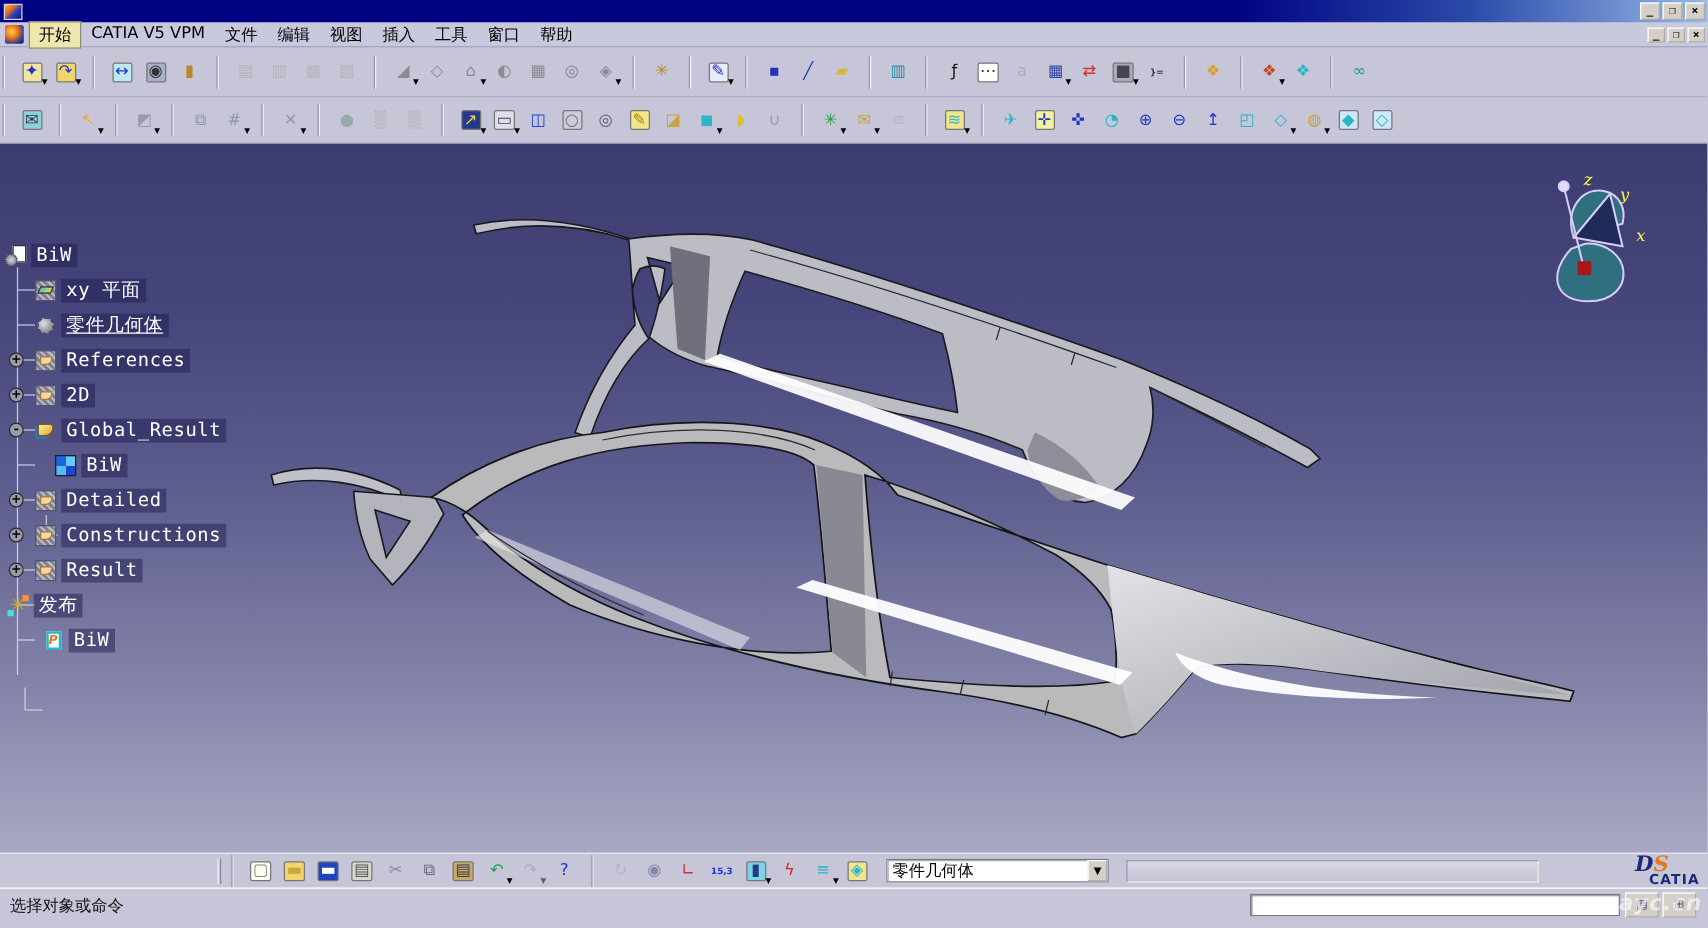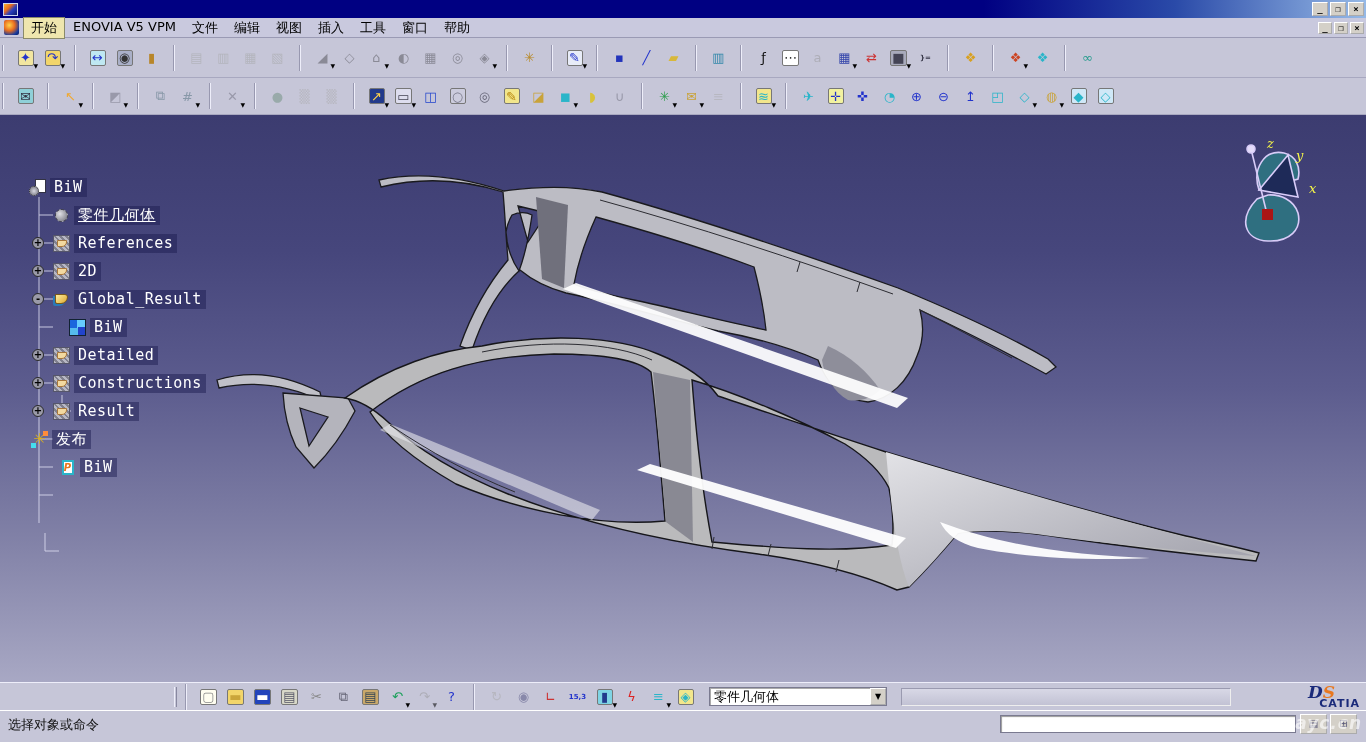--- a/index.html
+++ b/index.html
@@ -36,21 +36,21 @@
   .icn .box.small { font-size:7px; font-weight:bold; }
   .icn.dis { filter:grayscale(85%); opacity:.55; }
   .icn .dd { position:absolute; right:0; bottom:1px; font-size:6px; color:#000; line-height:6px; }
 
   
   .viewport { position:relative; height:567px; overflow:hidden;
     background:linear-gradient(180deg,#3c3c70 0%,#46467c 24%,#5c5c8e 48%,#8080a6 74%,#a8a8c4 100%); }
   .viewport svg.model { position:absolute; left:0; top:-115px; }
 
   
-  .tree { position:absolute; left:4px; top:58px; width:230px; height:404px; color:#fff;margin-left:25px; }
+  .tree { position:absolute; left:4px; top:75px; width:230px; height:404px; color:#fff; }
   .tree svg.lines { position:absolute; left:0; top:0; }
   .trow { height:28px; display:flex; align-items:center; position:relative; }
   .tlabel { font-family:"DejaVu Sans Mono","DejaVu Sans",monospace; font-size:15px; letter-spacing:.5px;
     background:rgba(28,28,80,.48); padding:0 4px; white-space:nowrap; line-height:19px; }
   .tlabel.u { text-decoration:underline; }
   .exp { position:absolute; left:3px; width:12px; height:12px; border-radius:50%; background:#9a9aa8;
     border:1px solid #2a2a2a; color:#000; font-size:10px; line-height:10px; text-align:center; font-weight:bold; }
   .ticon { width:17px; height:17px; margin-right:4px; position:relative; flex:none; display:flex; align-items:center; justify-content:center; }
   .hatch { background:repeating-linear-gradient(45deg,#b8b8c4 0 2px,#80808e 2px 4px); border:1px solid #55556a; }
   .ticon.plane .b { width:11px; height:6px; background:linear-gradient(90deg,#4ac0c0,#e8d84a); transform:skewX(-25deg); border:1px solid #333; }
@@ -109,21 +109,21 @@
       <span class="wbtn">_</span>
       <span class="wbtn">❐</span>
       <span class="wbtn">×</span>
     </div>
 </div>
 
 <div class="menubar">
   <div class="docicon"></div>
   <div id="menu-items" style="display:flex;justify-content:flex-end;">
       <span class="menu-item active">开始</span>
-      <span class="menu-item">ENOVIA V5 VPM</span>
+      <span class="menu-item">CATIA V5 VPM</span>
       <span class="menu-item">文件</span>
       <span class="menu-item">编辑</span>
       <span class="menu-item">视图</span>
       <span class="menu-item">插入</span>
       <span class="menu-item">工具</span>
       <span class="menu-item">窗口</span>
       <span class="menu-item">帮助</span>
     </div>
   <div class="winbtns" id="mb-btns" style="margin-left:auto;">
       <span class="wbtn">_</span>
@@ -487,20 +487,26 @@
     </svg>
     <div id="tree-rows">
         <div class="trow" style="padding-left: 0px;">
           <span class="ticon part-root">
             <span class="p"></span>
             <span class="g"></span>
           </span>
           <span class="tlabel">BiW</span>
         </div>
         <div class="trow" style="padding-left: 24px;">
+          <span class="ticon plane hatch">
+            <span class="b"></span>
+          </span>
+          <span class="tlabel">xy 平面</span>
+        </div>
+        <div class="trow" style="padding-left: 24px;">
           <span class="ticon partbody">
             <span class="b"></span>
           </span>
           <span class="tlabel u">零件几何体</span>
         </div>
         <div class="trow" style="padding-left: 24px;">
           <span class="exp">+</span>
           <span class="ticon geoset-hidden hatch">
             <span class="b"></span>
           </span>

